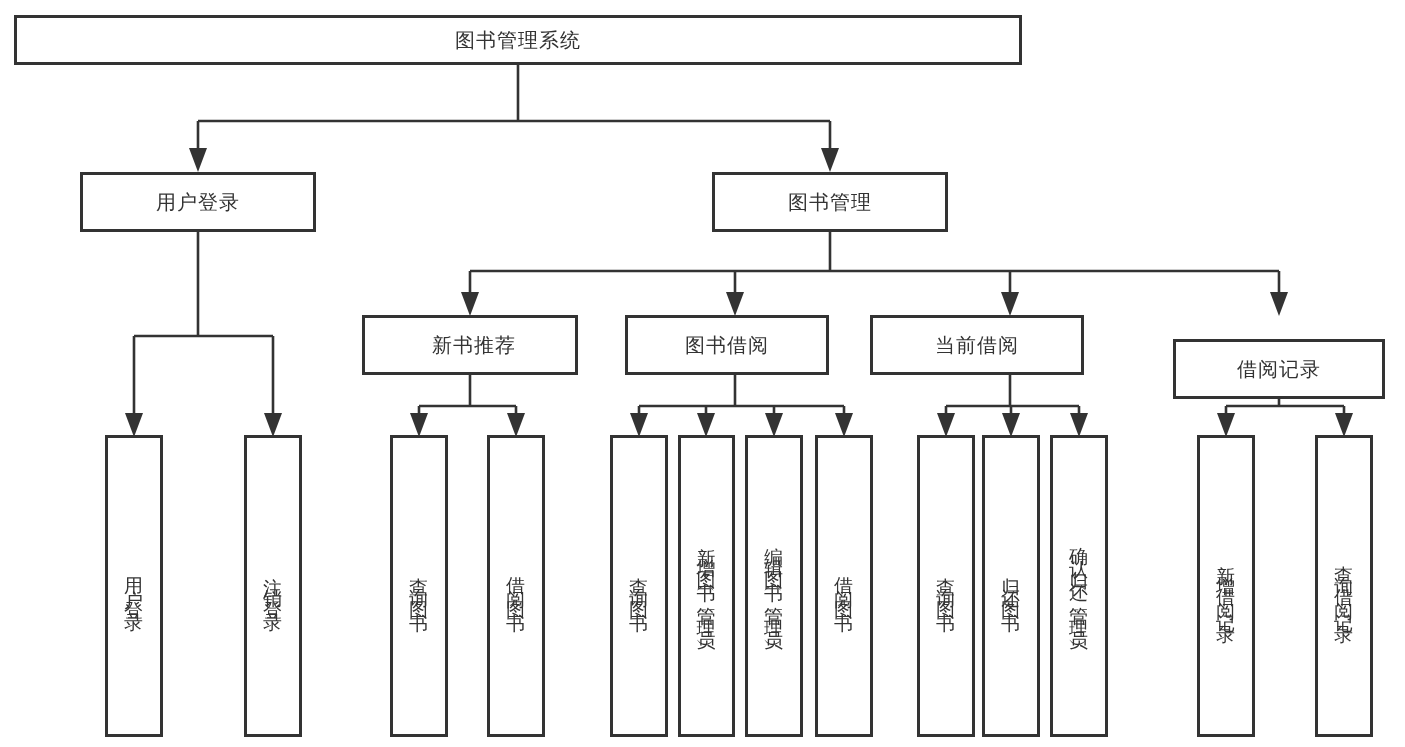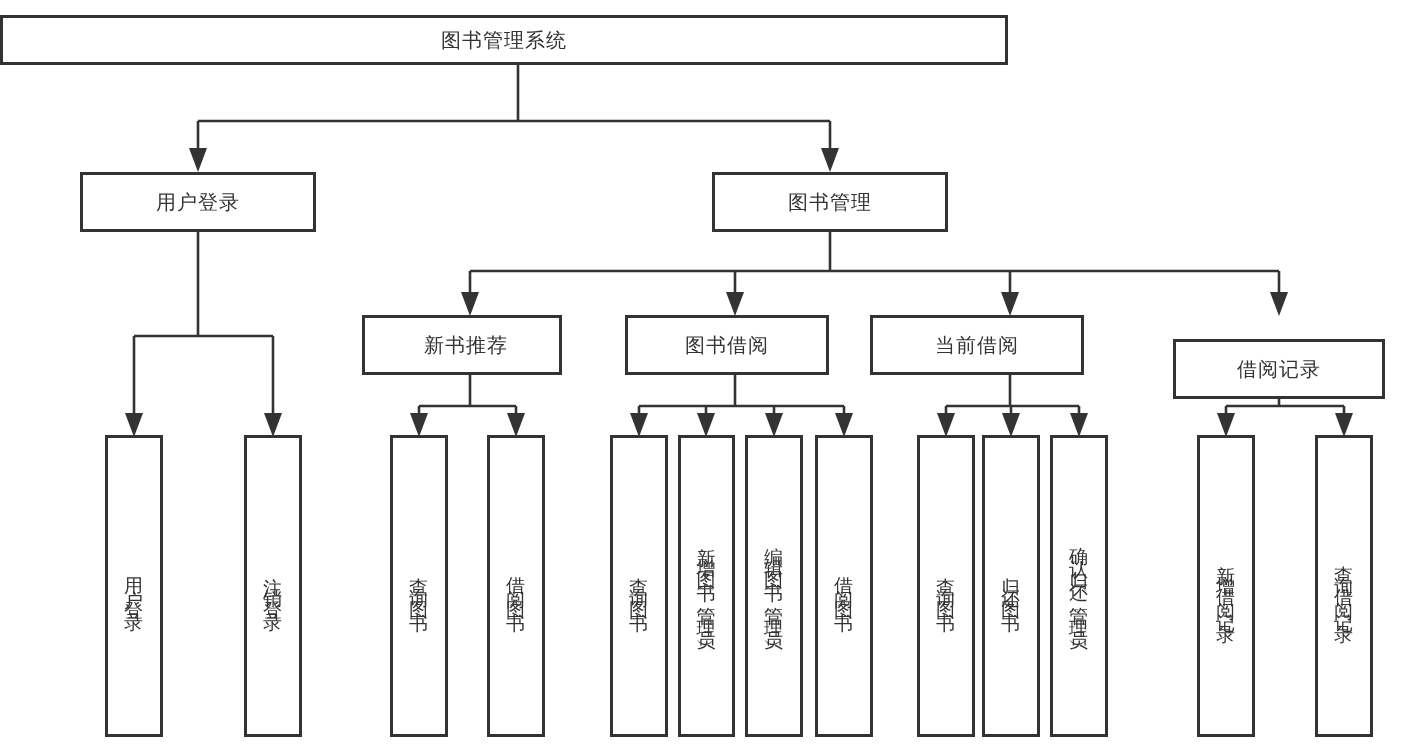--- a/index.html
+++ b/index.html
@@ -93,26 +93,26 @@
       <polygon points="765,413 783,413 774,437"></polygon>
       <polygon points="835,413 853,413 844,437"></polygon>
       <polygon points="937,413 955,413 946,437"></polygon>
       <polygon points="1002,413 1020,413 1011,437"></polygon>
       <polygon points="1070,413 1088,413 1079,437"></polygon>
       <polygon points="1217,413 1235,413 1226,437"></polygon>
       <polygon points="1335,413 1353,413 1344,437"></polygon>
     </g>
   </svg>
 
-  <div class="box" style="left:0; top:15px; width:1008px; height:50px;">图书管理系统</div>
+  <div class="box" style="left:14px; top:15px; width:1008px; height:50px;">图书管理系统</div>
 
   <div class="box" style="left:80px; top:172px; width:236px; height:60px;">用户登录</div>
   <div class="box" style="left:712px; top:172px; width:236px; height:60px;">图书管理</div>
 
-  <div class="box" style="left:362px; top:315px; width:200px; height:60px;padding-left:8px;">新书推荐</div>
+  <div class="box" style="left:362px; top:315px; width:216px; height:60px;padding-left:8px;">新书推荐</div>
   <div class="box" style="left:625px; top:315px; width:204px; height:60px;">图书借阅</div>
   <div class="box" style="left:870px; top:315px; width:214px; height:60px;">当前借阅</div>
   <div class="box" style="left:1173px; top:315px; width:212px; height:60px;margin-top:24px;">借阅记录</div>
 
   <div class="box leaf" style="left:105px; top:435px; width:58px; height:302px;">用户登录</div>
   <div class="box leaf" style="left:244px; top:435px; width:58px; height:302px;">注销登录</div>
 
   <div class="box leaf" style="left:390px; top:435px; width:58px; height:302px;">查询图书</div>
   <div class="box leaf" style="left:487px; top:435px; width:58px; height:302px;">借阅图书</div>
 

